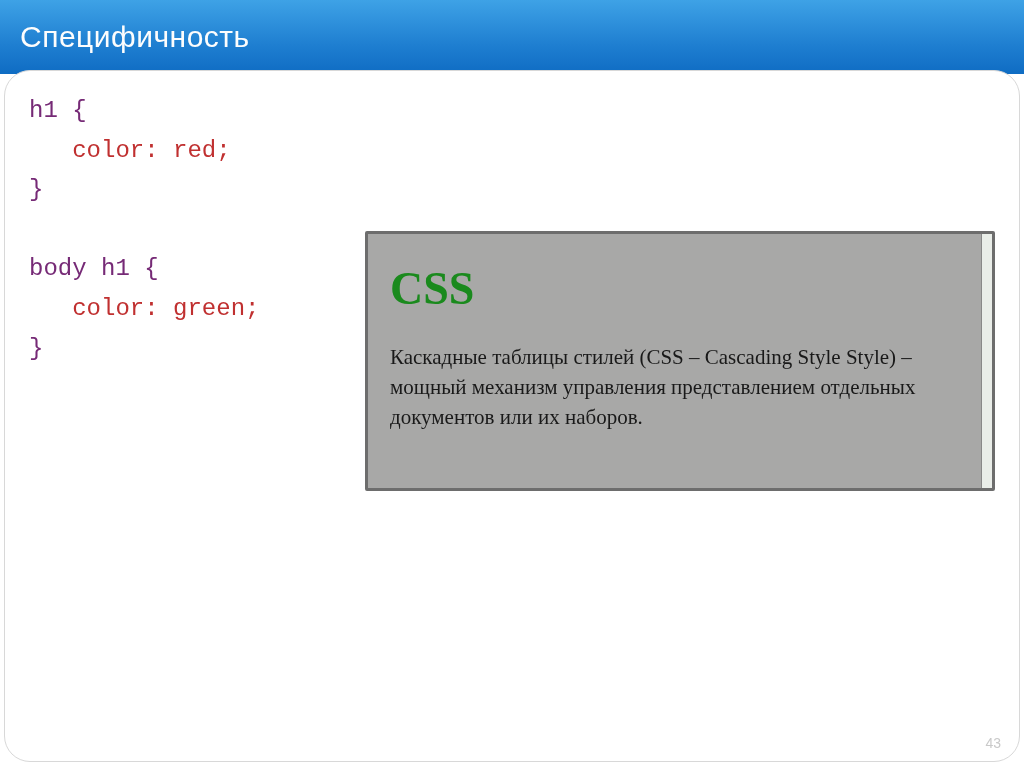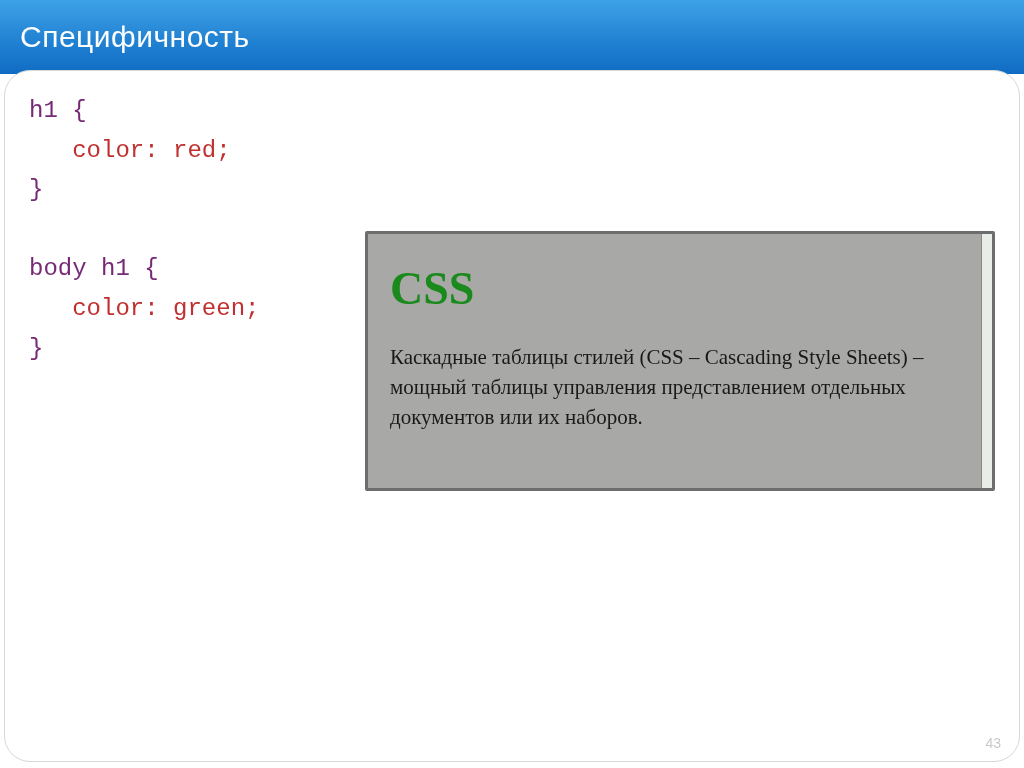--- a/index.html
+++ b/index.html
@@ -111,19 +111,19 @@
    <span class="tok-property">color: red;</span>
 <span class="tok-brace">}</span>
 
 <span class="tok-selector">body h1</span> <span class="tok-brace">{</span>
    <span class="tok-property">color: green;</span>
 <span class="tok-brace">}</span></div>
 
     <div class="example-box">
       <div class="right-stripe"></div>
       <div class="example-heading">CSS</div>
-      <div class="example-text">Каскадные таблицы стилей (CSS – Cascading Style Sheets) – мощный таблицы управления представлением отдельных документов или их наборов.</div>
+      <div class="example-text">Каскадные таблицы стилей (CSS – Cascading Style Style) – мощный механизм управления представлением отдельных документов или их наборов.</div>
     </div>
 
     <div class="page-number">43</div>
   </div>
 
 </div>
 
 </body></html>

